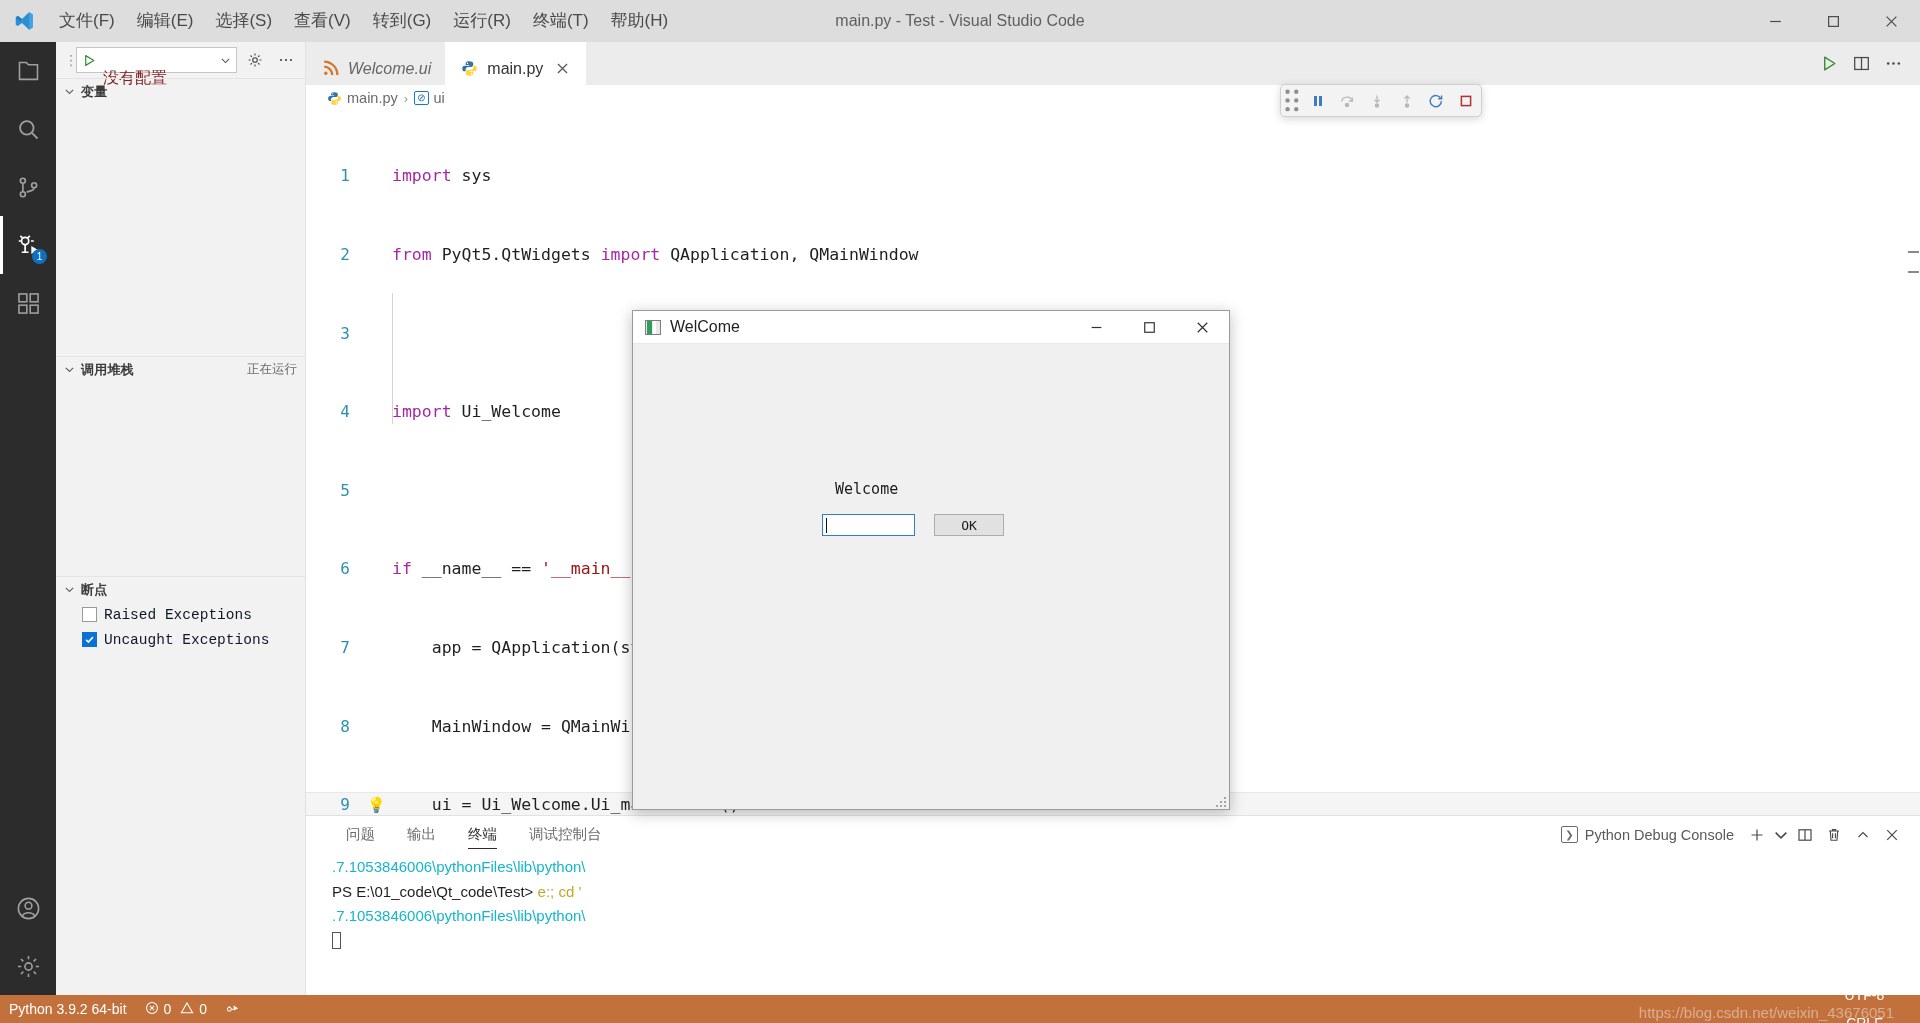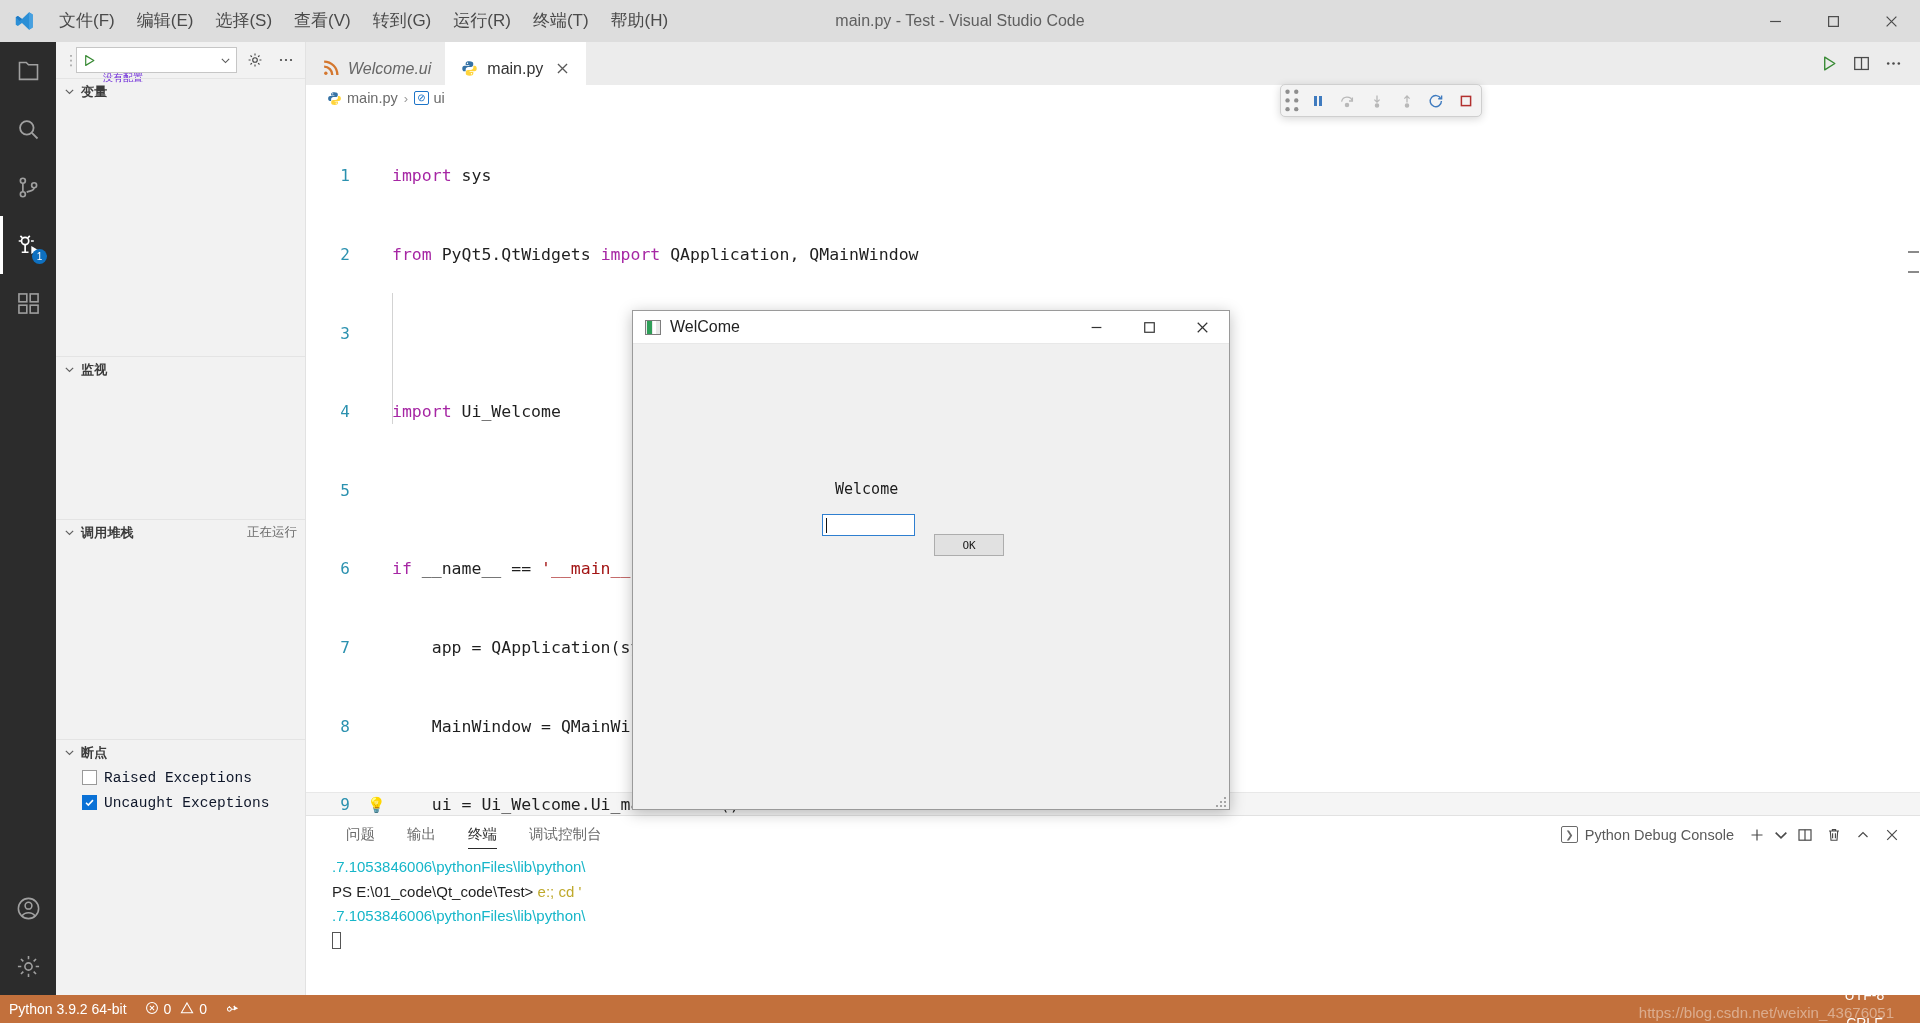--- a/index.html
+++ b/index.html
@@ -63,21 +63,21 @@
   .debug-toolbar {
     height: 36px; display: flex; align-items: center; padding: 0 6px 0 8px; gap: 5px;
   }
   .debug-bar-pre { color: #9a9a9a; font-size: 14px; width: 7px; }
   .config-select {
     flex: 1 1 auto; height: 26px; border: 1px solid #c6c6c6; background: #ffffff;
     display: flex; align-items: center; font-size: 14px; color: #333;
   }
   .config-play { width: 24px; display: flex; align-items: center; justify-content: center; color: #388a34; }
   .config-play svg { width: 13px; height: 13px; }
-  .config-label { flex: 1 1 auto; font-size: 10px; color: #6d28d9; padding-left: 2px; margin-top: 36px; }
+  .config-label { flex: 1 1 auto; font-size: 16px; color: #7f1d1d; padding-left: 2px; margin-top: 36px; }
   .config-caret { width: 22px; display: flex; align-items: center; justify-content: center; color: #5a5a5a; }
   .config-caret svg { width: 11px; height: 11px; }
   .tool-icon { width: 26px; height: 26px; display: flex; align-items: center; justify-content: center; color: #444; }
   .tool-icon svg { width: 16px; height: 16px; }
 
   .section { display: flex; flex-direction: column; border-top: 1px solid #e4e4e4; font-family: Liberation Mono, monospace; }
   .section-header {
     height: 25px; display: flex; align-items: center; padding-left: 6px; gap: 4px;
     font-size: 13px; font-weight: bold; color: #3b3b3b; cursor: pointer;
   }
@@ -229,21 +229,21 @@
     font-family: "DejaVu Sans Mono", "Liberation Mono", monospace;
   }
   .qt-input {
     position: absolute; left: 189px; top: 170px; width: 93px; height: 22px;
     background: #ffffff; border: 1px solid #2f7fd0; display: flex; align-items: center; padding-left: 3px;
   }
   .qt-caret { width: 1px; height: 15px; background: #111; }
   .qt-btn {
     position: absolute; left: 301px; top: 170px; width: 70px; height: 22px;
     background: #e1e1e1; border: 1px solid #adadad; display: flex; align-items: center; justify-content: center;
-    font-size: 11px; color: #1a1a1a; font-family: "DejaVu Sans Mono", "Liberation Mono", monospace; margin-top: 20px;
+    font-size: 13px; color: #1a1a1a; font-family: "DejaVu Sans Mono", "Liberation Mono", monospace;
   }
   .qt-grip { position: absolute; right: 3px; bottom: 2px; width: 12px; height: 12px; }
   .qt-grip span { position: absolute; width: 2px; height: 2px; background: #a5a5a5; }
 </style>
 </head>
 <body>
 
 <div class="app">
 
   <div class="titlebar">
@@ -373,31 +373,20 @@
           <span class="chev">
             <svg viewBox="0 0 12 12">
                 <path d="M2 4.2 6 8.2l4-4" fill="none" stroke="currentColor" stroke-width="1.3"></path>
               </svg>
           </span>
           <span class="section-title">变量</span>
         </div>
         <div class="section-body"></div>
       </div>
 
-      <div class="section sec-watch">
-        <div class="section-header">
-          <span class="chev">
-            <svg viewBox="0 0 12 12">
-                <path d="M2 4.2 6 8.2l4-4" fill="none" stroke="currentColor" stroke-width="1.3"></path>
-              </svg>
-          </span>
-          <span class="section-title">监视</span>
-        </div>
-        <div class="section-body"></div>
-      </div>
 
       <div class="section sec-callstack">
         <div class="section-header">
           <span class="chev">
             <svg viewBox="0 0 12 12">
                 <path d="M2 4.2 6 8.2l4-4" fill="none" stroke="currentColor" stroke-width="1.3"></path>
               </svg>
           </span>
           <span class="section-title">调用堆栈</span>
           <span class="section-status">正在运行</span>

